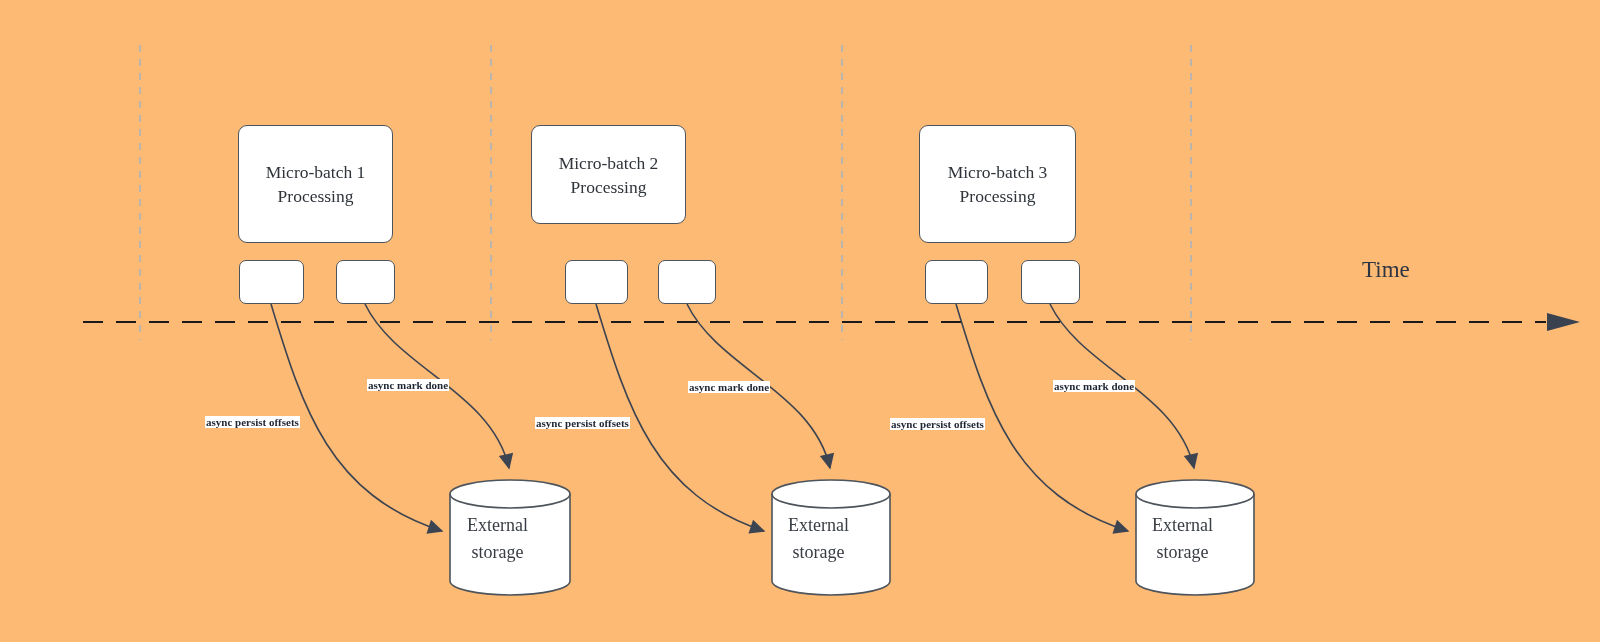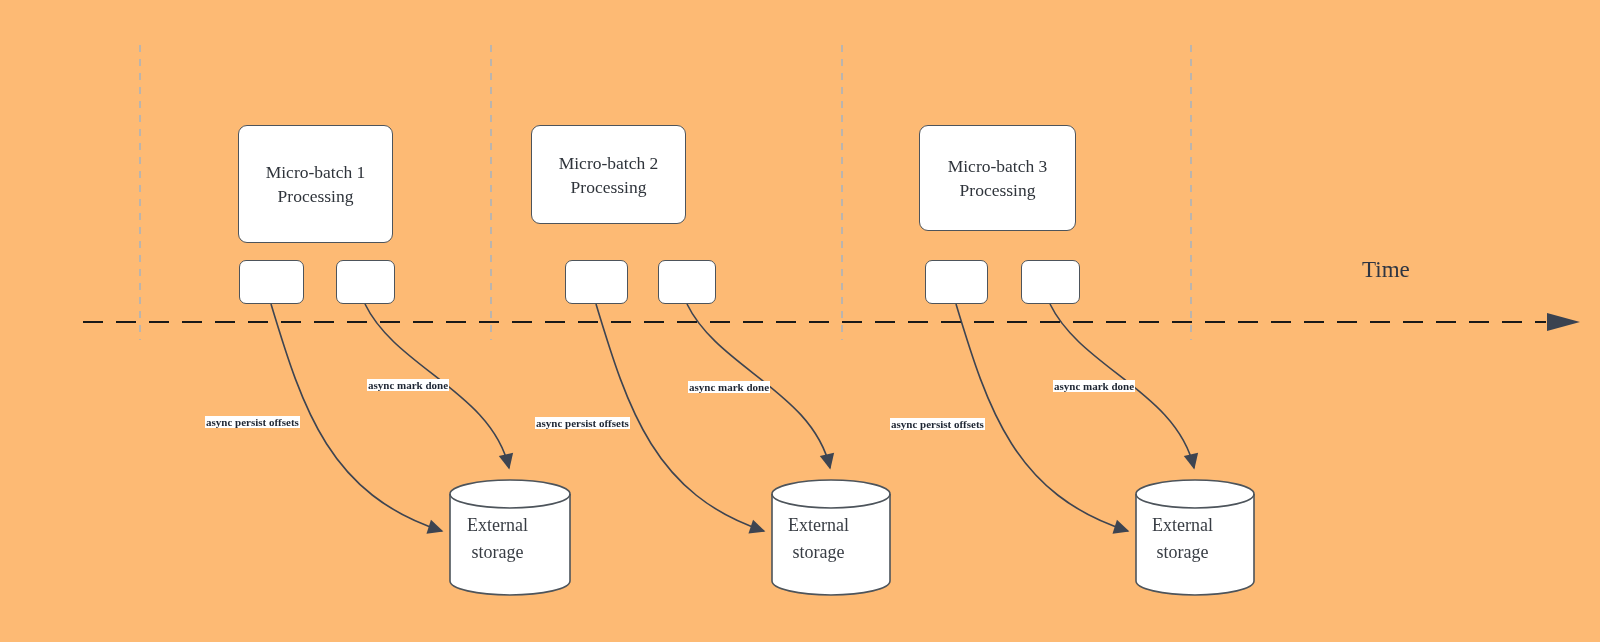--- a/index.html
+++ b/index.html
@@ -108,21 +108,21 @@
   </div>
   <div class="node mini-box" style="left:565px;top:260px;width:63px;height:44px;"></div>
   <div class="node mini-box" style="left:658px;top:260px;width:58px;height:44px;"></div>
   <div class="edge-label" style="left:535px;top:417px;">async persist offsets</div>
   <div class="edge-label" style="left:688px;top:381px;">async mark done</div>
   <div class="storage-label" style="left:771px;top:512px;">
     <div>External</div>
     <div>storage</div>
   </div>
 
-  <div class="node batch-box" style="left:919px;top:125px;width:157px;height:106px;">
+  <div class="node batch-box" style="left:919px;top:125px;width:157px;height:118px;">
     <div>
       <div>Micro-batch 3</div>
       <div>Processing</div>
     </div>
   </div>
   <div class="node mini-box" style="left:925px;top:260px;width:63px;height:44px;"></div>
   <div class="node mini-box" style="left:1021px;top:260px;width:59px;height:44px;"></div>
   <div class="edge-label" style="left:890px;top:418px;">async persist offsets</div>
   <div class="edge-label" style="left:1053px;top:380px;">async mark done</div>
   <div class="storage-label" style="left:1135px;top:512px;">

